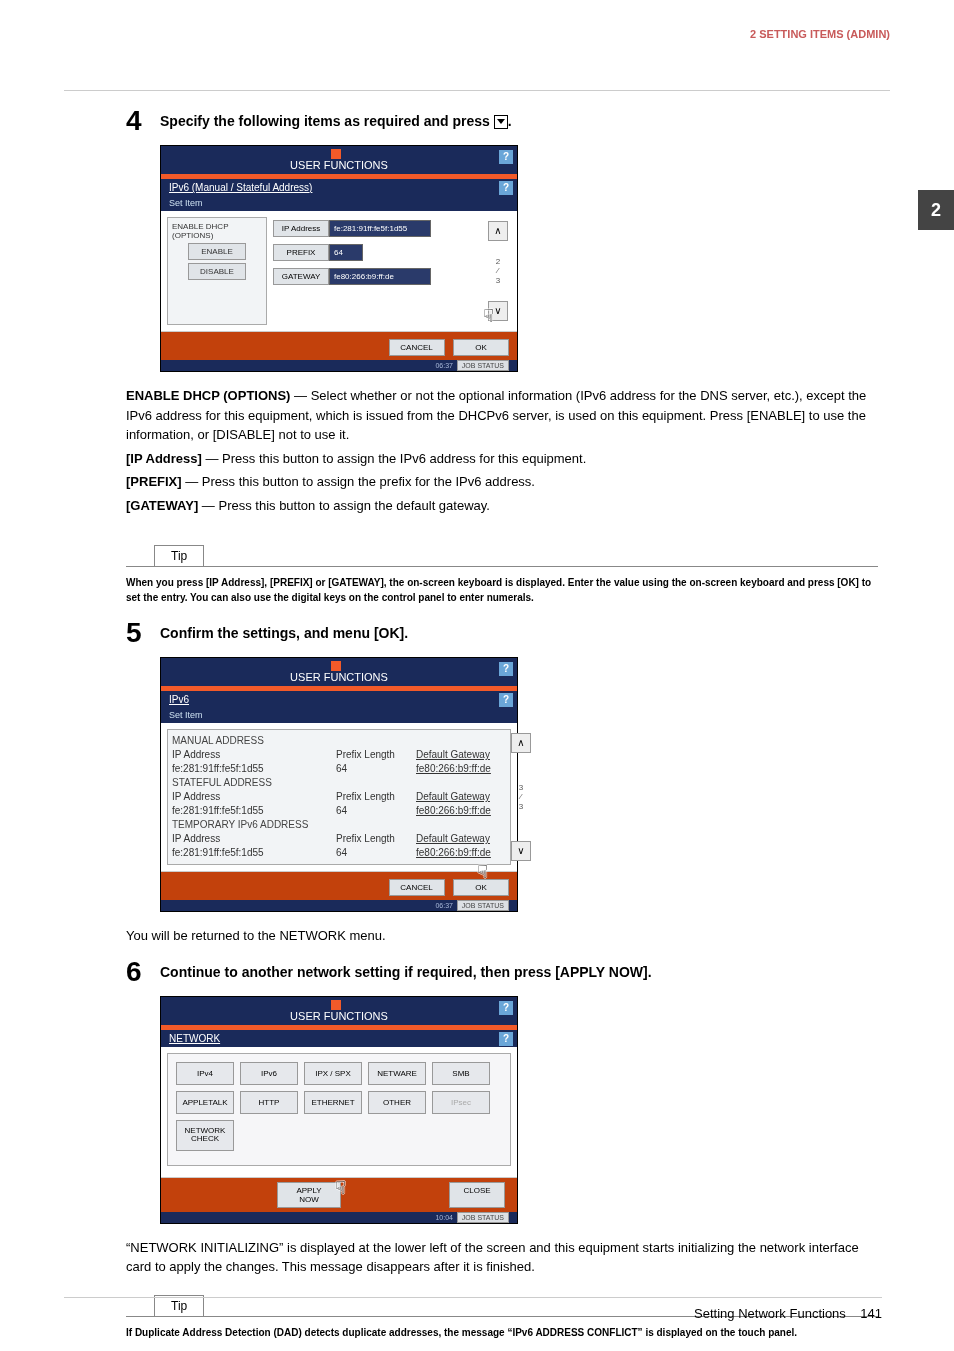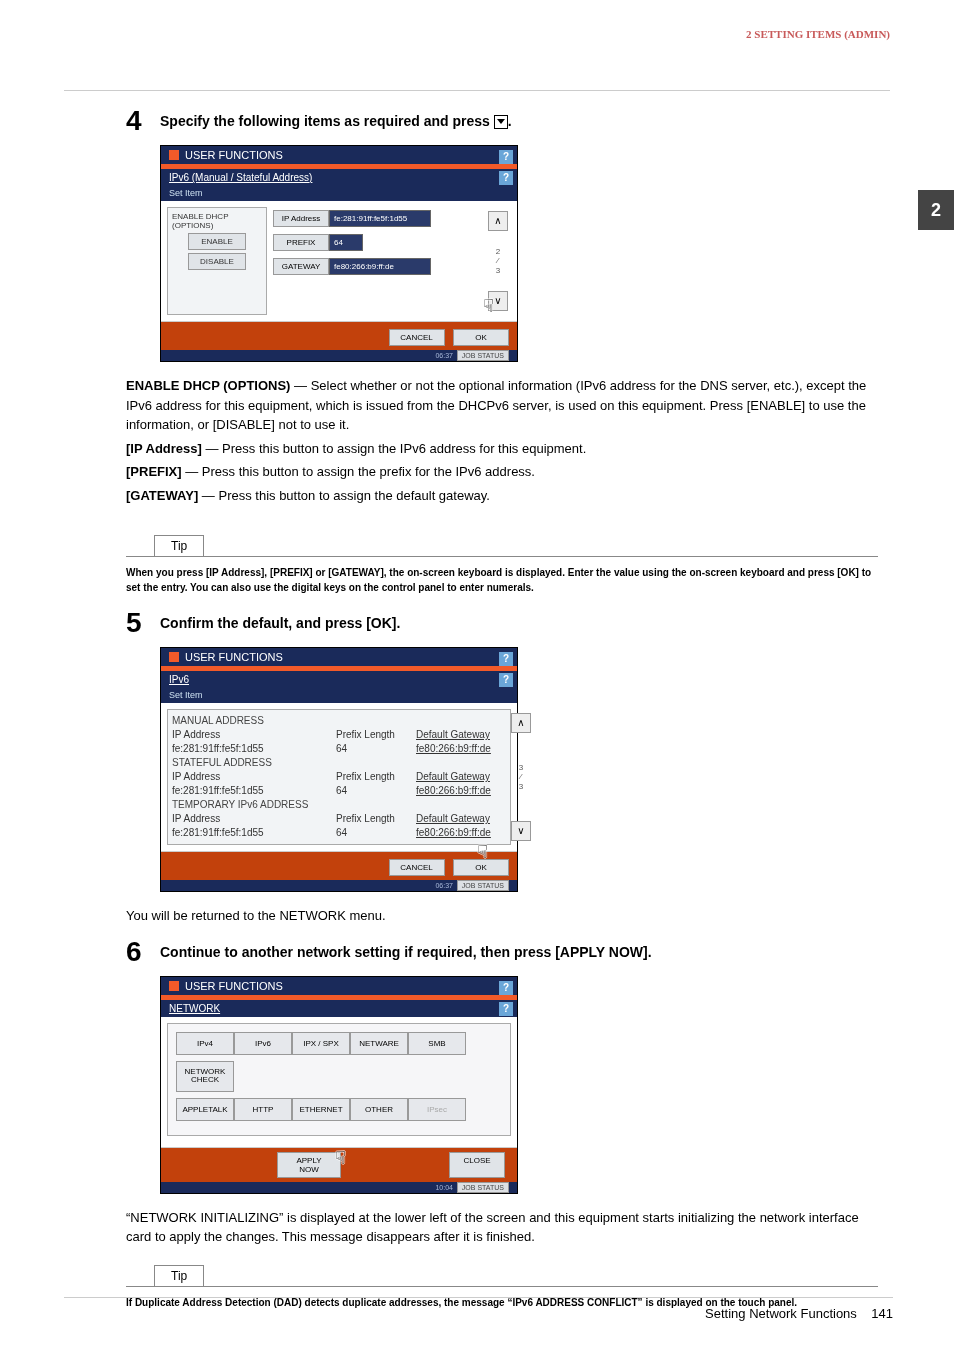--- a/index.html
+++ b/index.html
@@ -1,29 +1,29 @@
 <!DOCTYPE html>
 <html><head>
 <meta charset="utf-8">
 <style>
   * { margin:0; padding:0; box-sizing:border-box; }
   body { font-family: Arial, Helvetica, sans-serif; background:#fff; color:#000; }
   .page { width:954px; height:1351px; margin:0 auto; position:relative; padding:28px 64px 0 64px; }
-  .header-right { text-align:right; color:#c85a5a; font-size:11px; font-weight:bold; margin-bottom:50px;font-family:Liberation Serif, serif; }
+  .header-right { text-align:right; color:#c85a5a; font-size:11px; font-weight:bold; margin-bottom:50px; }
   .side-tab { position:absolute; right:0; top:190px; width:36px; height:40px; background:#444; color:#fff; font-size:18px; font-weight:bold; display:flex; align-items:center; justify-content:center; }
   .rule { border:none; border-top:1px solid #ccc; margin:0 0 18px 0; }
   .content { margin-left:62px; margin-right:12px; }
   .step { display:flex; align-items:flex-start; margin-bottom:8px; }
   .step-num { font-size:28px; font-weight:bold; width:34px; flex-shrink:0; margin-top:-4px; }
   .step-text { font-size:14px; font-weight:bold; padding-top:4px; }
   .down-box { display:inline-block; border:1px solid #000; width:14px; height:14px; position:relative; vertical-align:middle; }
   .down-box::after { content:''; position:absolute; left:2px; top:3px; width:0; height:0; border-left:4px solid transparent; border-right:4px solid transparent; border-top:5px solid #000; }
   .screenshot { margin-left:34px; margin-bottom:14px; }
   .panel { width:358px; background:#1a2a5a; border:1px solid #000; position:relative; }
-  .p-title { background:#1a2a5a; color:#fff; font-size:11px; padding:3px 8px; border-bottom:5px solid #f25a29; display:flex; align-items:center; }
+  .p-title { background:#1a2a5a; color:#fff; font-size:11px; padding:3px 8px; border-bottom:5px solid #f25a29; display:flex; align-items:center;flex-direction:column; }
   .p-title-icon { width:10px; height:10px; background:#f25a29; margin-right:6px; }
   .p-help { position:absolute; right:4px; top:4px; width:14px; height:14px; background:#6aa6d8; color:#fff; font-size:10px; text-align:center; font-weight:bold; line-height:14px; }
   .p-sub { background:#1a2a5a; color:#fff; font-size:10px; padding:3px 8px; position:relative;text-decoration:underline; }
   .p-sub .p-help { top:2px; }
   .p-setitem { background:#1a2a5a; color:#cde0f0; font-size:9px; padding:2px 8px 3px; }
   .p-body { background:#fff; padding:6px; min-height:120px; display:flex; }
   .p-body-left { flex:1; display:flex; gap:6px; }
   .card { border:1px solid #aaa; background:#f2f4f6; padding:4px; font-size:8px; color:#333; }
   .small-btn { display:block; border:1px solid #999; background:#e0e4e8; font-size:8px; padding:3px 8px; text-align:center; margin:3px auto; width:58px; }
   .field-lbl { display:inline-block; border:1px solid #999; background:#e0e4e8; font-size:8px; padding:3px 4px; width:56px; text-align:center; }
@@ -43,24 +43,24 @@
   .tip-box { display:inline-block; border:1px solid #888; border-bottom:none; padding:3px 16px; font-size:12px; margin-top:14px; margin-left:28px; background:#fff; }
   .tip-rule { border:none; border-top:1px solid #888; margin:0 0 8px 0; }
   .tip-text { font-size:10px; line-height:1.5; margin-bottom:16px; margin-top:2px;font-weight:bold; }
   .addr-list { font-size:10px; color:#333; line-height:1.4; }
   .addr-row { display:flex; }
   .addr-c1 { width:130px; }
   .addr-c2 { width:80px;margin-left:34px; }
   .addr-c3 { width:90px;text-decoration:underline; }
   .addr-head { color:#444; }
   .net-grid { border:1px solid #aaa; background:#f6f6f8; padding:8px 8px; }
-  .net-row { display:flex; margin-bottom:6px; }
+  .net-row { display:flex; gap:6px; margin-bottom:6px; }
   .net-btn { border:1px solid #999; background:#e6e8ec; font-size:8px; padding:6px 2px; width:58px; text-align:center; }
   .net-btn.disabled { color:#aaa; }
-  .footer-bar { position:absolute; bottom:30px; left:64px; right:61px; }
+  .footer-bar { position:absolute; bottom:30px; left:64px; right:72px; }
   .footer-rule { border:none; border-top:1px solid #ccc; margin-bottom:8px; }
   .footer-text { text-align:right; font-size:13px; }
 </style>
 </head>
 <body>
 
 <div class="page">
   <div class="header-right">2 SETTING ITEMS (ADMIN)</div>
   <div class="side-tab">2</div>
   <hr class="rule">
@@ -125,21 +125,21 @@
       <p class="body-text"><b>[GATEWAY]</b><span> — Press this button to assign the default gateway.</span></p>
     </div>
 
     <div class="tip-box">Tip</div>
     <hr class="tip-rule">
     <p class="tip-text">When you press [IP Address], [PREFIX] or [GATEWAY], the on-screen keyboard is displayed. Enter the value using the on-screen keyboard and press [OK] to set the entry. You can also use the digital keys on the control panel to enter numerals.</p>
 
     
     <div class="step">
       <div class="step-num">5</div>
-      <div class="step-text">Confirm the default, and press [OK].</div>
+      <div class="step-text">Confirm the settings, and menu [OK].</div>
     </div>
 
     <div class="screenshot">
       <div class="panel" style="position:relative;">
         <div class="p-title">
           <span class="p-title-icon"></span>
           <span>USER FUNCTIONS</span>
           <span class="p-help">?</span>
         </div>
         <div class="p-sub">
@@ -223,29 +223,29 @@
         <div class="p-body" style="min-height:130px; flex-direction:column;">
           <div class="net-grid">
             <div class="net-row">
               <span class="net-btn">IPv4</span>
               <span class="net-btn">IPv6</span>
               <span class="net-btn">IPX / SPX</span>
               <span class="net-btn">NETWARE</span>
               <span class="net-btn">SMB</span>
             </div>
             <div class="net-row">
-              <span class="net-btn" style="line-height:1.1;">NETWORK CHECK</span>
-            </div>
-            <div class="net-row">
               <span class="net-btn">APPLETALK</span>
               <span class="net-btn">HTTP</span>
               <span class="net-btn">ETHERNET</span>
               <span class="net-btn">OTHER</span>
               <span class="net-btn disabled">IPsec</span>
             </div>
+            <div class="net-row">
+              <span class="net-btn" style="line-height:1.1;">NETWORK CHECK</span>
+            </div>
           </div>
         </div>
         <div class="p-footer" style="display:flex; justify-content:space-between; padding:4px 10px;">
           <span></span>
           <span class="small-btn" style="width:64px;">APPLY NOW</span>
           <span class="small-btn">CLOSE</span>
         </div>
         <div class="p-status">
           <span></span>
           <span><span>10:04</span>&nbsp;&nbsp;<span class="job-status-btn">JOB STATUS</span></span>

